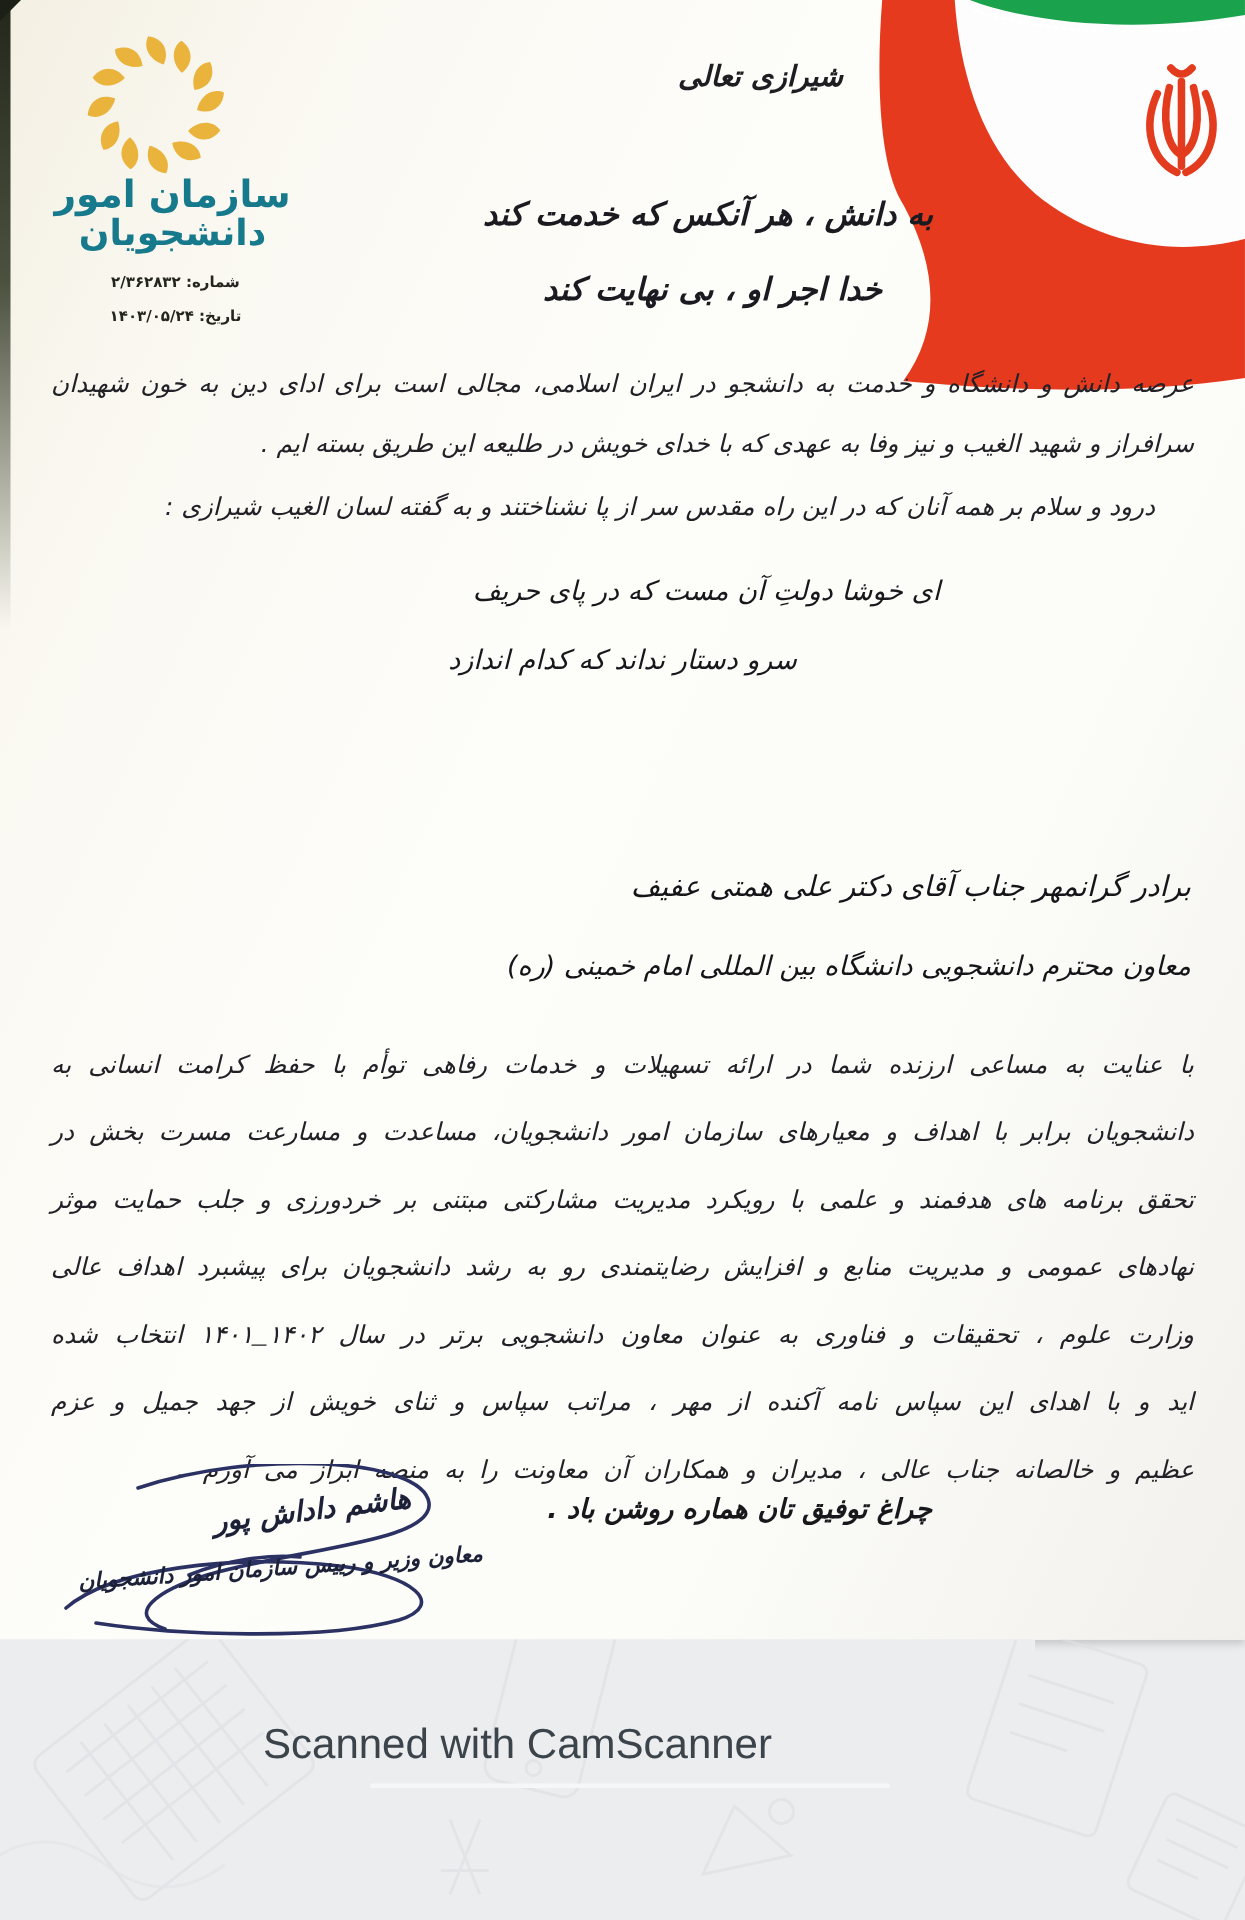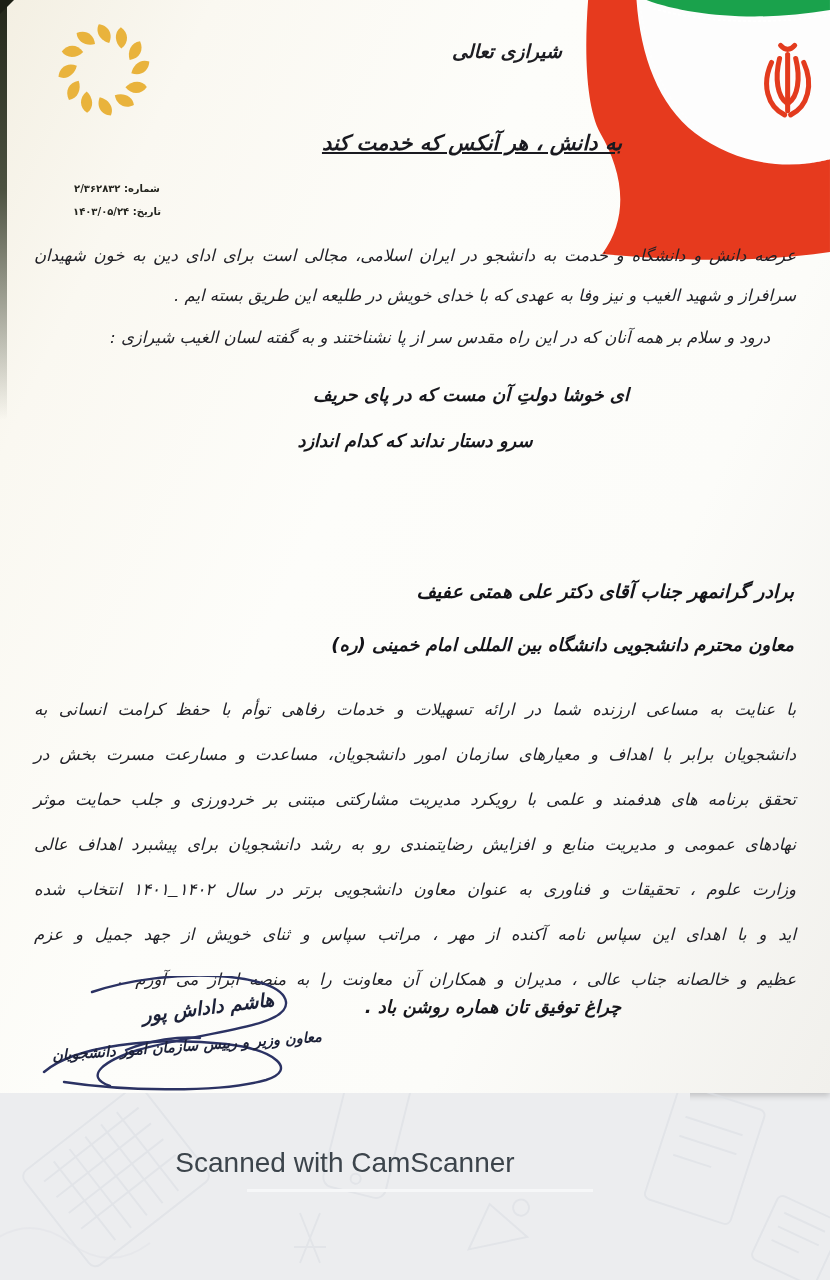--- a/index.html
+++ b/index.html
@@ -40,42 +40,42 @@
   }
   .refs .line{margin-bottom:13px;white-space:nowrap;}
   .flag{position:absolute;right:0;top:0;width:252px;height:262px;}
   .besmele{
     position:absolute;left:452px;top:40px;
     direction:rtl;font-size:19px;font-weight:bold;font-style:italic;color:#1d1d22;
   }
   .motto{
     position:absolute;right:208px;top:118px;
     direction:rtl;text-align:right;color:#1a1a20;
-    font-size:21px;font-weight:bold;font-style:italic;line-height:50px;white-space:nowrap;text-decoration:underline;
+    font-size:21px;font-weight:bold;font-style:italic;line-height:50px;white-space:nowrap;
   }
   .motto .m2{padding-left:0;padding-right:34px;}
   
   .btxt{
     position:absolute;left:34px;right:34px;
     direction:rtl;text-align:justify;color:#212127;
     font-size:16.5px;font-style:italic;line-height:40px;
   }
   .p1{top:236px;}
   .p2{top:318px;text-indent:26px;}
   .poem{
     position:absolute;left:0;right:0;top:372px;direction:rtl;
-    text-align:center;color:#17171c;font-size:18px;font-weight:bold;font-style:italic;
+    text-align:center;color:#17171c;font-size:18px;font-weight:normal;font-style:italic;
     line-height:46px;
   }
   .poem .v1{transform:translateX(56px);}
   .poem .v2{transform:translateX(0px);}
   .p3{top:464px;font-weight:bold;line-height:42px;}
   .addr{
     position:absolute;right:36px;direction:rtl;text-align:left;color:#141419;
-    font-weight:bold;font-style:italic;white-space:nowrap;
+    font-weight:normal;font-style:italic;white-space:nowrap;
   }
   .addr-name{top:580px;font-size:19px;}
   .addr-title{top:634px;font-size:18px;}
   .p4{top:688px;line-height:45px;font-family:Liberation Mono, monospace;}
   .p5{top:922px;text-indent:18px;line-height:38px;}
   .closing{
     position:absolute;left:0;right:0;top:996px;direction:rtl;text-align:center;
     font-size:18px;font-weight:bold;font-style:italic;color:#17171c;
     transform:translateX(78px);
   }
@@ -127,20 +127,24 @@
       <use href="#petal" transform="rotate(146)"></use>
       <use href="#petal" transform="rotate(178)"></use>
       <use href="#petal" transform="rotate(208)"></use>
       <use href="#petal" transform="rotate(236)"></use>
       <use href="#petal" transform="rotate(268)"></use>
       <use href="#petal" transform="rotate(300)"></use>
       <use href="#petal" transform="rotate(330)"></use>
     </g>
   </svg>
 
+  <div class="wordmark">
+    <div class="l1">سازمان امور</div>
+    <div class="l2">دانشجویان</div>
+  </div>
 
   <div class="refs">
     <div class="line">
       <span>شماره:</span>
       <span>۲/۳۶۲۸۳۲</span>
     </div>
     <div class="line">
       <span>تاریخ:</span>
       <span>۱۴۰۳/۰۵/۲۴</span>
     </div>
@@ -159,20 +163,21 @@
       <path d="M-7,-43 q7,8 14,0"></path>
     </g>
     <path d="M10,0 L58,0 C62,56 80,104 116,132 C156,162 205,170 250,158 L250,250 C170,262 90,258 24,252 C52,214 44,170 22,132 C8,106 6,52 10,0 Z" fill="#e63a1e"></path>
     <path d="M62,6 C68,58 86,102 120,128" stroke="#ffffff" stroke-width="2" stroke-dasharray="3 2" fill="none" opacity=".55"></path>
     <path d="M124,134 C160,160 205,168 250,157" stroke="#ffffff" stroke-width="2" stroke-dasharray="3 2" fill="none" opacity=".55"></path>
   </svg>
 
   <div class="besmele">شیرازی تعالی</div>
   <div class="motto">
     <div class="m1">به دانش ، هر آنکس که خدمت کند</div>
+    <div class="m2">خدا اجر او ، بی نهایت کند</div>
   </div>
 
   <div class="btxt p1">عرصه دانش و دانشگاه و خدمت به دانشجو در ایران اسلامی، مجالی است برای ادای دین به خون شهیدان سرافراز و شهید الغیب و نیز وفا به عهدی که با خدای خویش در طلیعه این طریق بسته ایم .</div>
   <div class="btxt p2">درود و سلام بر همه آنان که در این راه مقدس سر از پا نشناختند و به گفته لسان الغیب شیرازی :</div>
 
   <div class="poem">
     <div class="v1">ای خوشا دولتِ آن مست که در پای حریف</div>
     <div class="v2">سرو دستار نداند که کدام اندازد</div>
   </div>
 

